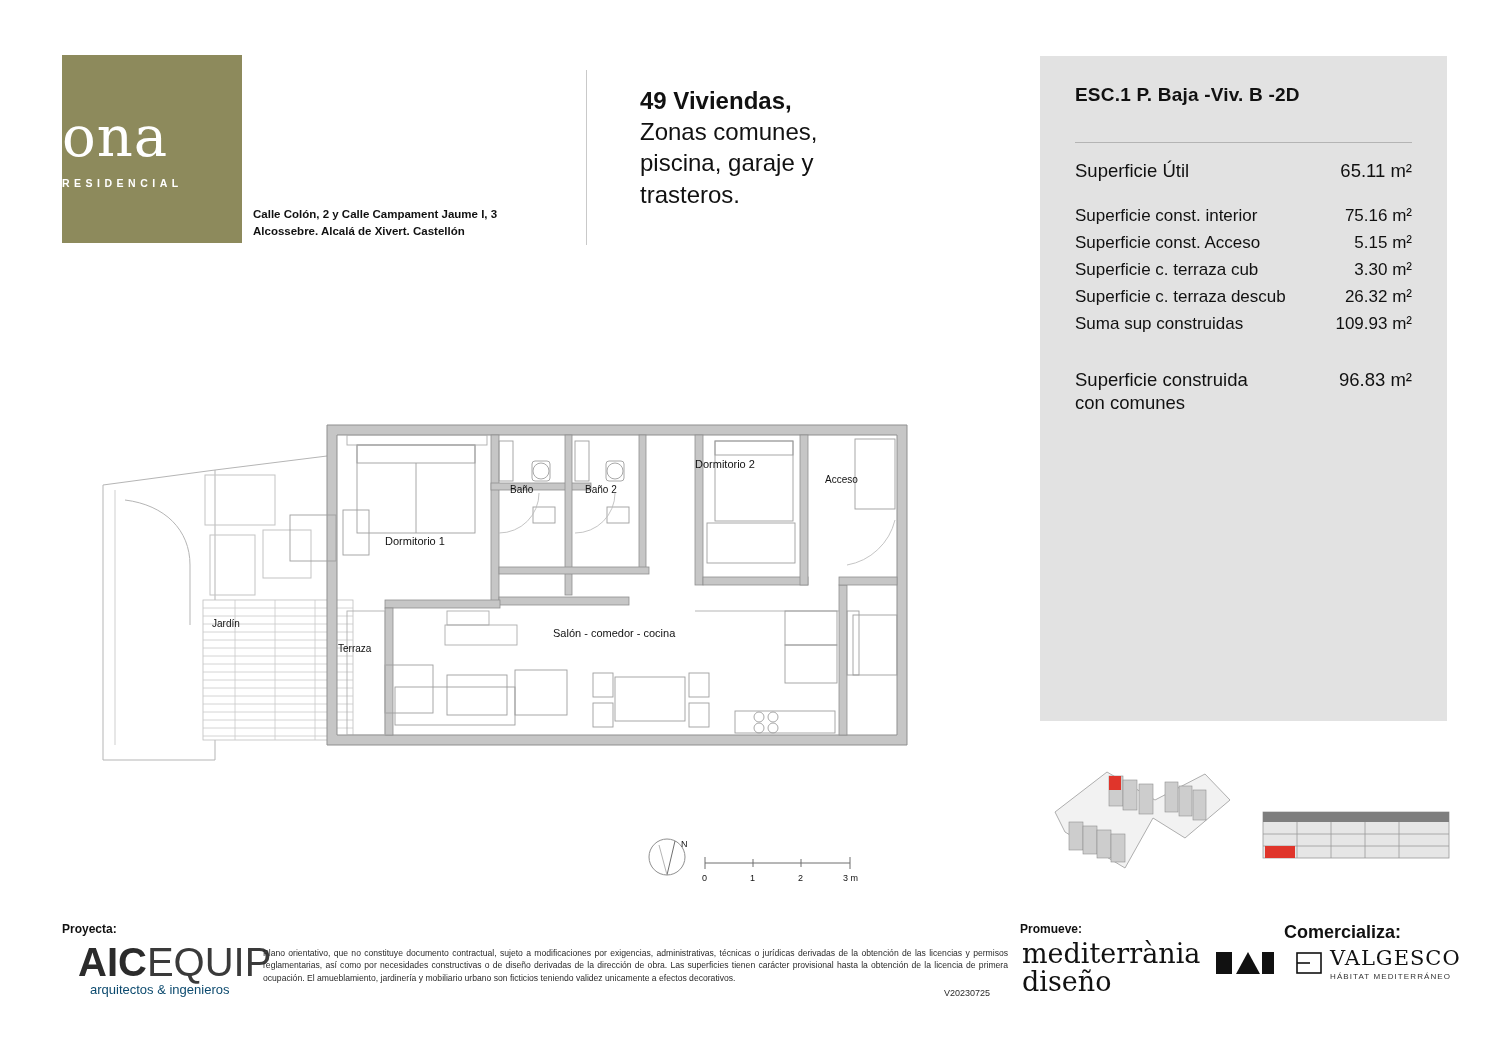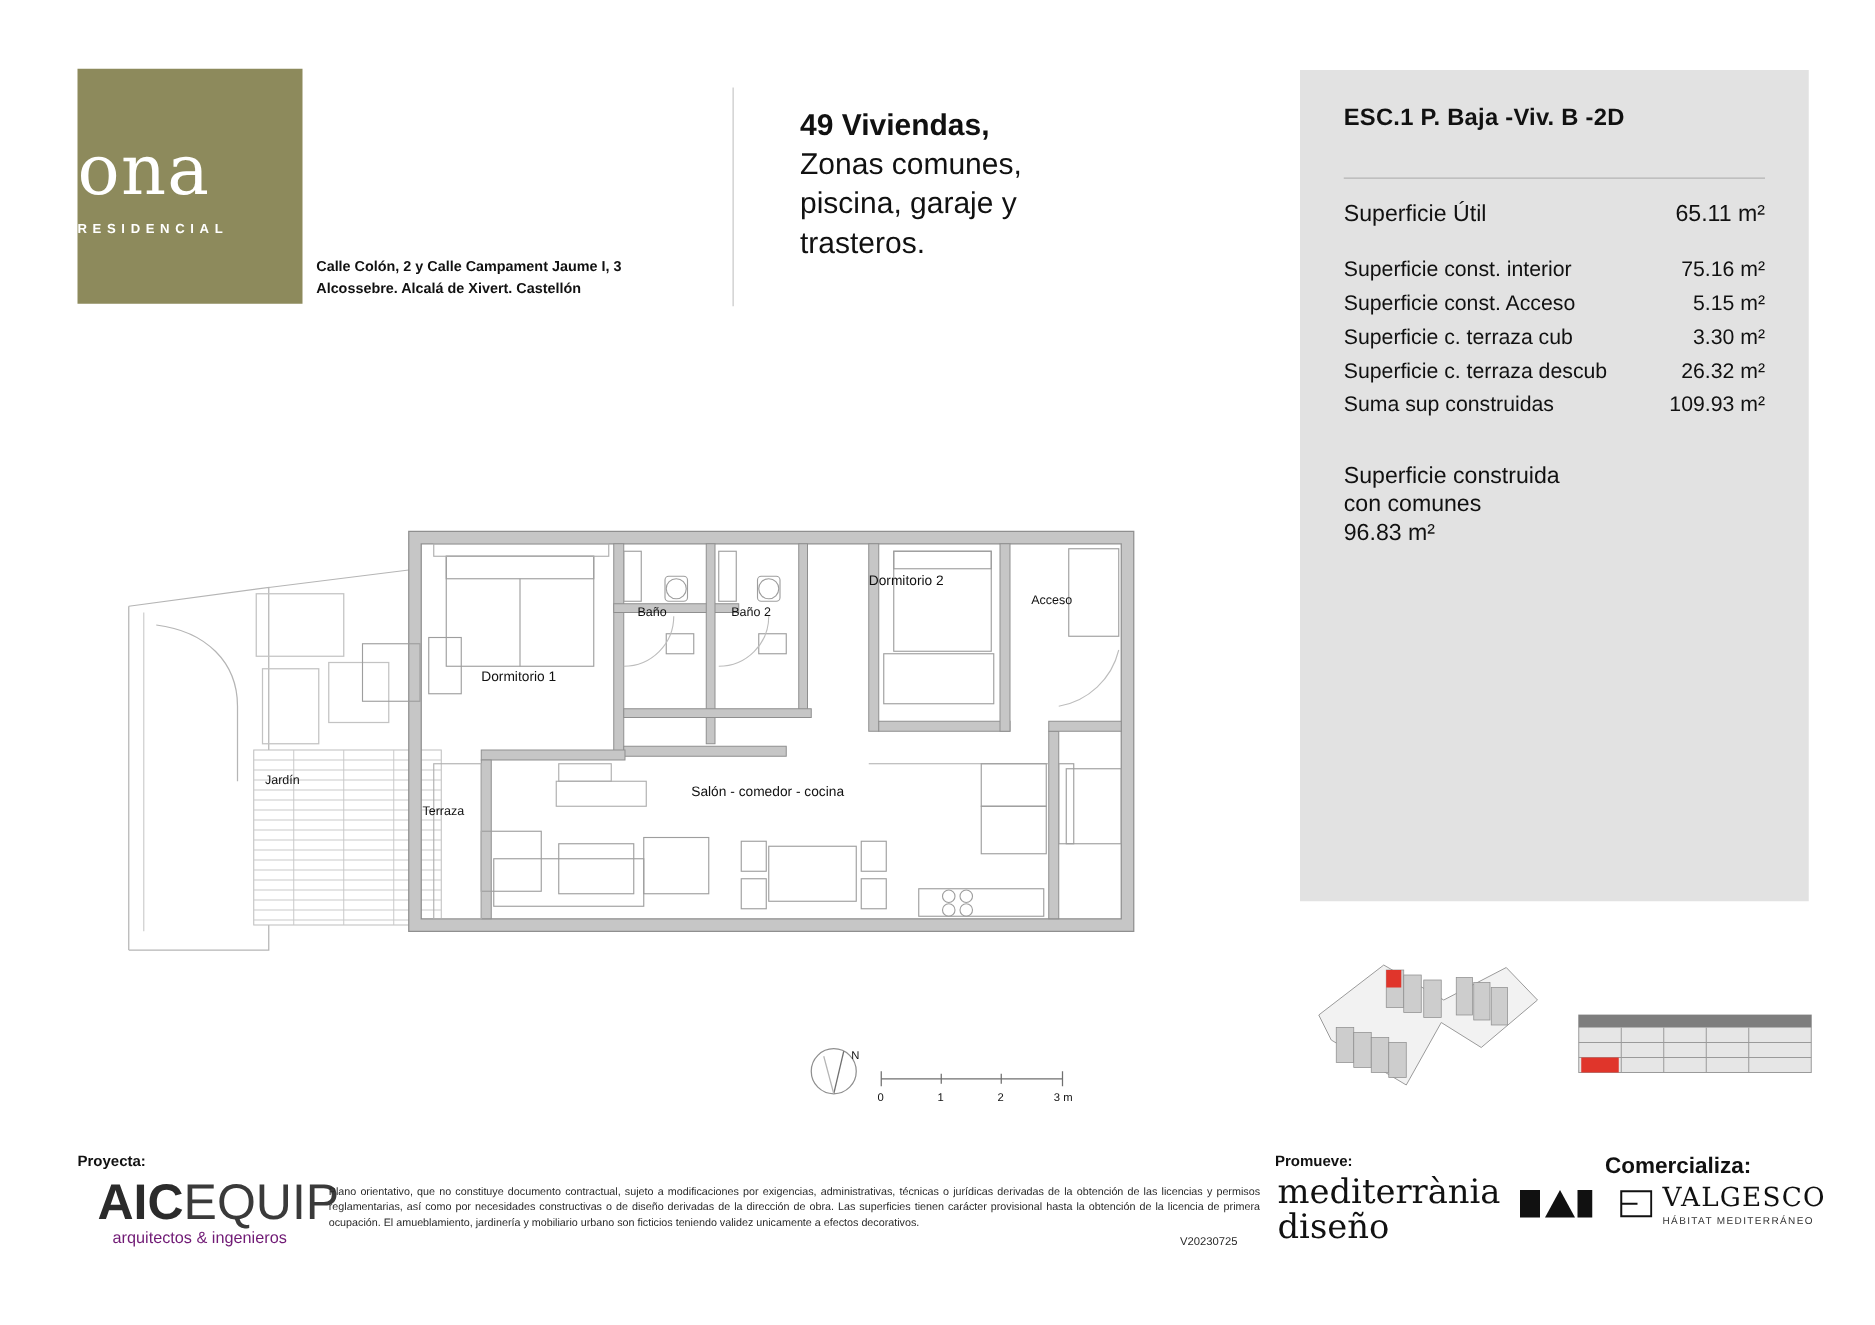--- a/index.html
+++ b/index.html
@@ -46,42 +46,42 @@
     letter-spacing:.2px;
   }
   .panel-rule{
     position:absolute;left:1075px;top:142px;width:337px;height:1px;background:#b4b4b4;
   }
   .srow{
     position:absolute;left:1075px;width:337px;display:flex;justify-content:space-between;
     font-size:17px;color:#111;
   }
   .srow .lab{white-space:nowrap;}
-  .srow .val{white-space:nowrap;}
+  .srow .val{white-space:nowrap;margin-left:32px;}
   .srow.big .lab,.srow.big .val{font-size:18.5px;}
-  .two-line{line-height:1.25;flex-direction:column;}
+  .two-line{line-height:1.25;}
 
   
   .plan{position:absolute;left:95px;top:415px;width:860px;height:470px;}
   .plan svg{display:block;}
 
   
   .compass{position:absolute;left:645px;top:835px;width:230px;height:60px;}
 
   
   .keyplans{position:absolute;left:1035px;top:760px;width:420px;height:125px;}
 
   
   .foot-proyecta{position:absolute;left:62px;top:922px;font-size:12px;font-weight:700;color:#111;}
   .aic{
     position:absolute;left:78px;top:940px;font-size:40px;color:#2b2b2b;letter-spacing:0px;
   }
   .aic .bold{font-weight:700;}
   .aic .light{font-weight:400;color:#3a3a3a;}
-  .aic-sub{position:absolute;left:90px;top:982px;font-size:13px;color:#701a75;}
+  .aic-sub{position:absolute;left:90px;top:982px;font-size:13px;color:#0c4a6e;}
   .disclaimer{
     position:absolute;left:263px;top:947px;width:745px;font-size:8.6px;line-height:1.45;
     color:#2a2a2a;text-align:justify;
   }
   .version{position:absolute;left:944px;top:988px;font-size:9px;color:#2a2a2a;}
   .foot-promueve{position:absolute;left:1020px;top:922px;font-size:12px;font-weight:700;color:#111;}
   .foot-comercializa{position:absolute;left:1284px;top:922px;font-size:18px;font-weight:700;color:#111;}
   .med{
     position:absolute;left:1022px;top:940px;font-family:"DejaVu Serif",serif;
     font-size:27px;color:#111;line-height:1.05;

